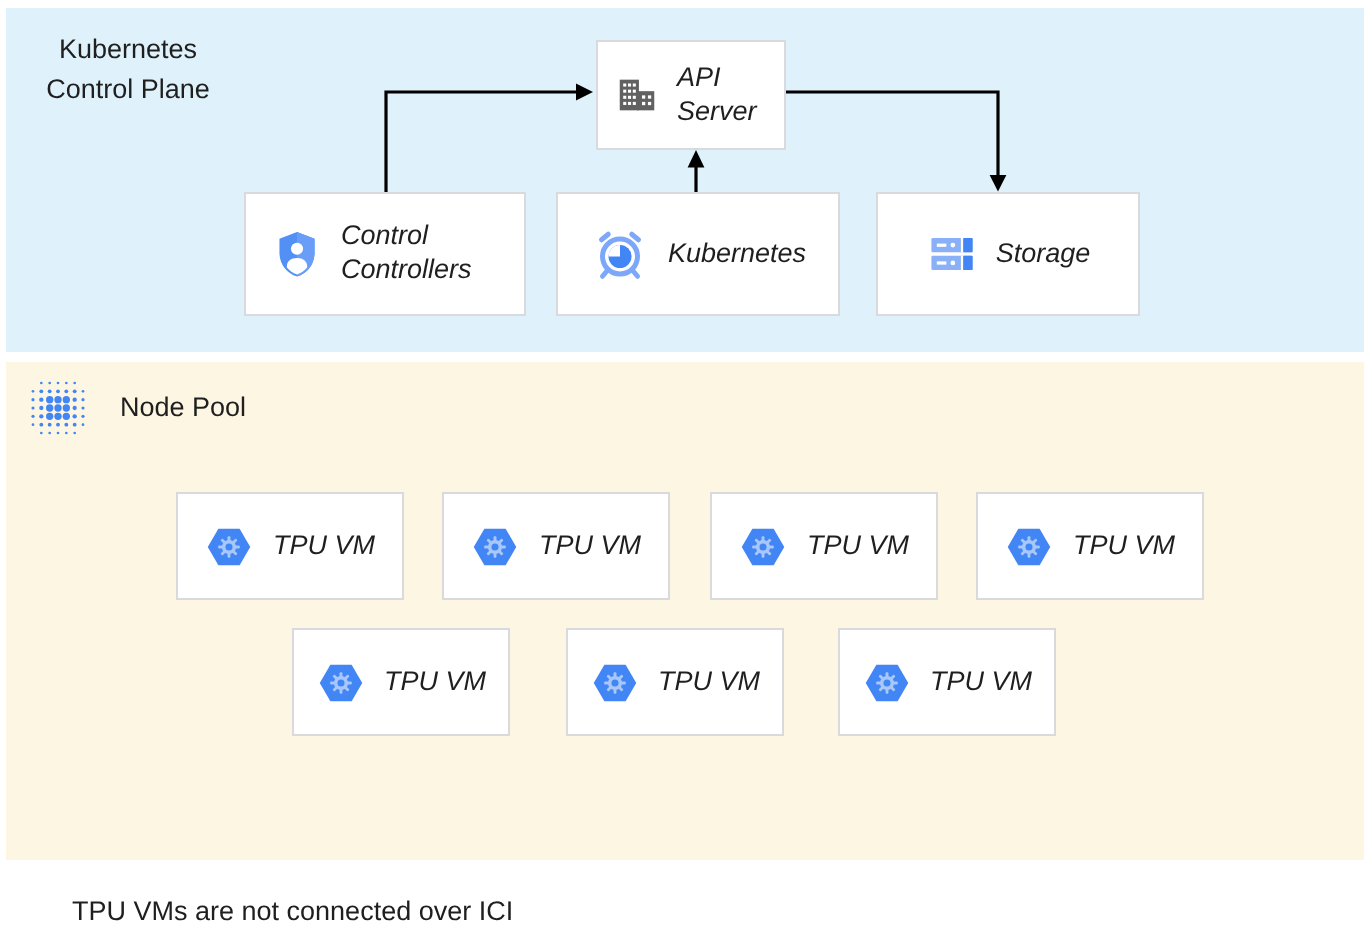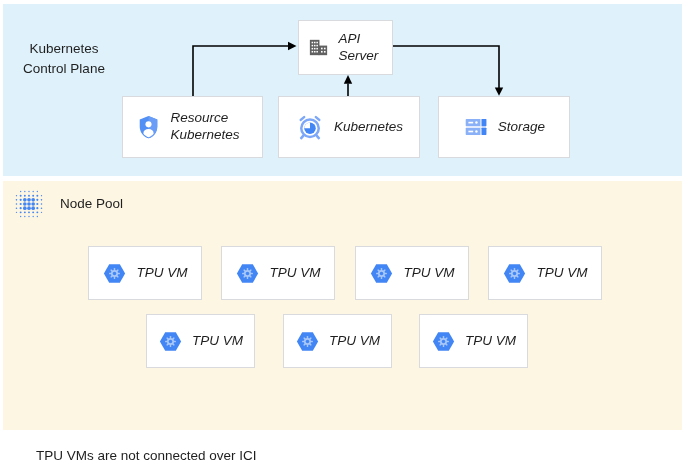--- a/index.html
+++ b/index.html
@@ -4,21 +4,21 @@
 <style>
   html,body{margin:0;padding:0;}
   body{
     width:685px;height:475px;position:relative;background:#ffffff;
     font-family:"Liberation Sans",sans-serif;color:#1f1f1f;overflow:hidden;
   }
   .region{position:absolute;}
   .region.control-plane{left:3px;top:4px;width:679px;height:172px;background:#dff2fb;}
   .region.node-pool{left:3px;top:181px;width:679px;height:249px;background:#fdf6e2;}
   .section-label{position:absolute;font-size:13.5px;line-height:1.45;color:#1f1f1f;}
-  .kcp-label{left:8px;top:15px;width:112px;text-align:center;margin-top:24px;}
+  .kcp-label{left:8px;top:15px;width:112px;text-align:center;}
   .np-header{left:14px;top:189px;display:flex;align-items:center;gap:16px;text-align:center;}
   .np-header .lbl{font-size:13.5px;color:#1f1f1f;}
   .node{
     position:absolute;background:#ffffff;border:1px solid #d8dade;box-sizing:border-box;
     display:flex;align-items:center;justify-content:center;gap:9px;
     font-size:13.5px;color:#1f1f1f;font-style:italic;
   }
   .node .txt{line-height:1.25;}
   .node.api{left:298px;top:20px;width:95px;height:55px;}
   .node.api .txt{width:46px;}
@@ -86,21 +86,21 @@
 
 <div class="node rc">
   <span>
     <svg width="27" height="27" viewBox="0 0 24 24">
       <path d="M12,1.8 L4.2,4.8 V11 c0,5.2 3.3,9.1 7.8,10.6 c4.5,-1.5 7.8,-5.4 7.8,-10.6 V4.8 Z" fill="#5290f5"></path>
       <path d="M12,1.8 L12,21.6 c4.5,-1.5 7.8,-5.4 7.8,-10.6 V4.8 Z" fill="#699df7"></path>
       <circle cx="12" cy="9.2" r="2.7" fill="#ffffff"></circle>
       <path d="M12,13.3 c-2.7,0 -4.5,1.5 -4.5,3.5 v0.8 c1.2,1.5 2.7,2.5 4.5,3.1 c1.8,-0.6 3.3,-1.6 4.5,-3.1 v-0.8 c0,-2 -1.8,-3.5 -4.5,-3.5 Z" fill="#ffffff"></path>
     </svg>
   </span>
-  <span class="txt">Resource Kubernetes</span>
+  <span class="txt">Control Controllers</span>
 </div>
 
 <div class="node sched">
   <span>
     <svg width="30" height="30" viewBox="0 0 24 24">
       <g stroke="#7da7f8" stroke-width="2" fill="none" stroke-linecap="round">
         <circle cx="12" cy="13" r="7"></circle>
         <path d="M4.6,6.3 L7.3,4.1"></path>
         <path d="M19.4,6.3 L16.7,4.1"></path>
         <path d="M6.5,19.1 L5,20.9"></path>

